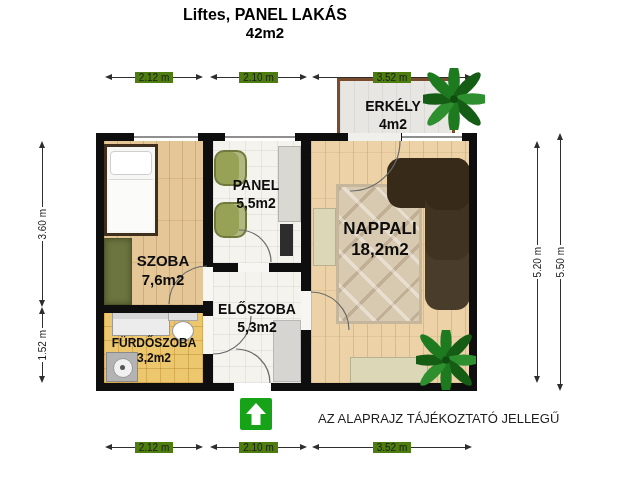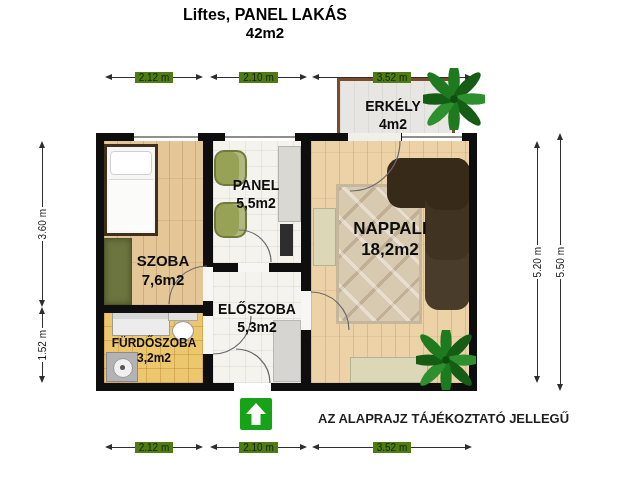--- a/index.html
+++ b/index.html
@@ -20,21 +20,21 @@
                          repeating-linear-gradient(0deg,rgba(0,0,0,.06) 0 1px,rgba(0,0,0,0) 1px 16px);}
   .bath{background-color:#edc76d;
         background-image:repeating-linear-gradient(90deg,rgba(150,100,10,.28) 0 1px,rgba(0,0,0,0) 1px 14px),
                          repeating-linear-gradient(0deg,rgba(150,100,10,.28) 0 1px,rgba(0,0,0,0) 1px 14px);}
   .balc{background-color:#e7e6e3;
         background-image:repeating-linear-gradient(90deg,rgba(0,0,0,.05) 0 1px,rgba(0,0,0,0) 1px 14px);}
   .title{position:absolute;left:55px;top:5px;width:420px;text-align:center;font-weight:bold;color:#000;}
   .title .t1{font-size:16px;line-height:19px;}
   .title .t2{font-size:15px;line-height:18px;}
   .rlabel{position:absolute;text-align:center;font-weight:bold;color:#0d0d0d;line-height:1.25;z-index:30;}
-  .note{position:absolute;font-weight:bold;font-size:13px;color:#1e1e1e;white-space:nowrap;z-index:30;}
+  .note{position:absolute;font-weight:normal;font-size:13px;color:#1e1e1e;white-space:nowrap;z-index:30;}
   
   .dim-h{position:absolute;display:flex;align-items:center;height:10px;z-index:25;}
   .dim-h .ln{flex:1;height:1px;background:#2e2e2e;}
   .dim-h .arl{width:0;height:0;border-top:3px solid transparent;border-bottom:3px solid transparent;border-right:7px solid #2e2e2e;}
   .dim-h .arr{width:0;height:0;border-top:3px solid transparent;border-bottom:3px solid transparent;border-left:7px solid #2e2e2e;}
   .dim-h .lbl{padding:0 4px;font-size:10px;color:#1c1c1c;white-space:nowrap;background:#4d7c0f;}
   .dim-v{position:absolute;display:flex;flex-direction:column;align-items:center;width:12px;z-index:25;}
   .dim-v .ln{flex:1;width:1px;background:#2e2e2e;}
   .dim-v .aru{width:0;height:0;border-left:3px solid transparent;border-right:3px solid transparent;border-bottom:7px solid #2e2e2e;}
   .dim-v .ard{width:0;height:0;border-left:3px solid transparent;border-right:3px solid transparent;border-top:7px solid #2e2e2e;}
@@ -127,21 +127,21 @@
   </svg>
 
   <div class="rlabel" style="left:118px;top:252px;width:90px;font-size:15px;">
     <div>SZOBA</div>
     <div>7,6m2</div>
   </div>
   <div class="rlabel" style="left:211px;top:177px;width:90px;font-size:14px;">
     <div>PANEL</div>
     <div>5,5m2</div>
   </div>
-  <div class="rlabel" style="left:330px;top:218px;width:120px;font-size:17px;">
+  <div class="rlabel" style="left:320px;top:218px;width:120px;font-size:17px;">
     <div>NAPPALI</div>
     <div>18,2m2</div>
   </div>
   <div class="rlabel" style="left:207px;top:301px;width:100px;font-size:14px;">
     <div>ELŐSZOBA</div>
     <div>5,3m2</div>
   </div>
   <div class="rlabel" style="left:98px;top:336px;width:112px;font-size:12px;">
     <div>FÜRDŐSZOBA</div>
     <div>3,2m2</div>

